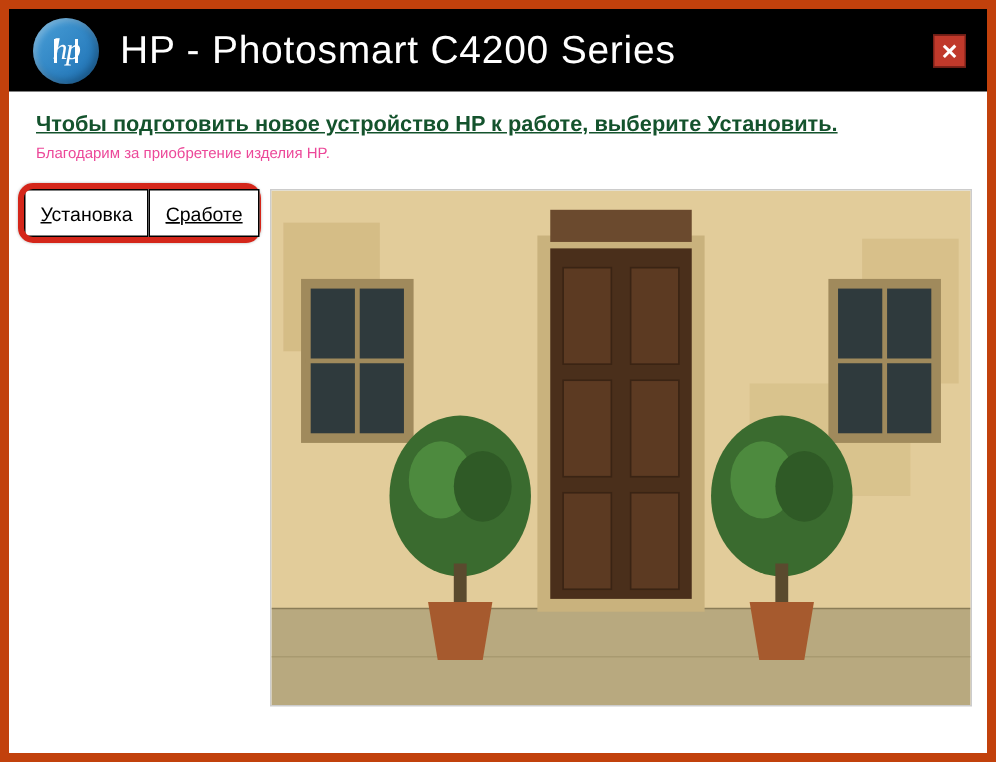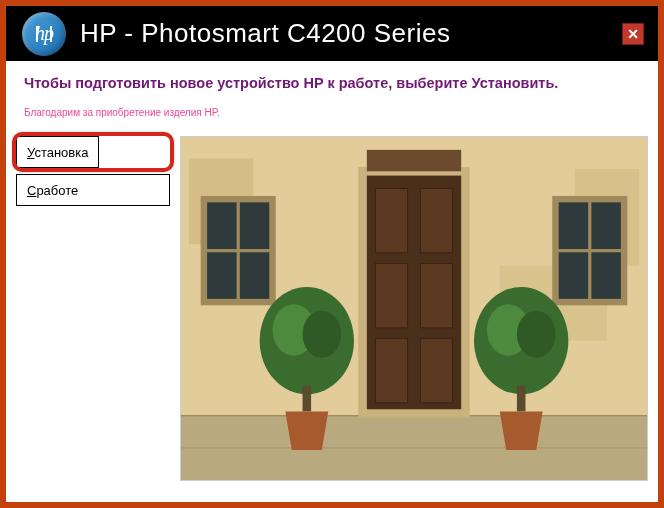--- a/index.html
+++ b/index.html
@@ -58,37 +58,39 @@
     padding: 0;
     position: relative;
   }
   .text-area {
     padding: 14px 18px 10px 18px;
     border-bottom: none;
   }
   .headline {
     font-size: 14.5px;
     font-weight: bold;
-    color: #701a75;
-    margin-bottom: 16px;
+    color: #14532d;
+    margin-bottom: 6px;
+    text-decoration: underline;
   }
   .subline {
     font-size: 10px;
     color: #ec4899;
   }
   .main-row {
     display: flex;
     padding: 8px 10px 10px 10px;
     gap: 10px;
     height: calc(100% - 78px);
   }
   .sidebar {
     width: 154px;
     display: flex;
-    flex-direction: column;
+    flex-direction: row;
+    text-decoration: underline;
   }
   .menu-btn {
     height: 32px;
     border: 1px solid #000;
     background: #fff;
     text-align: left;
     padding: 0 10px;
     font-size: 13px;
     font-family: inherit;
     margin-bottom: 6px;

